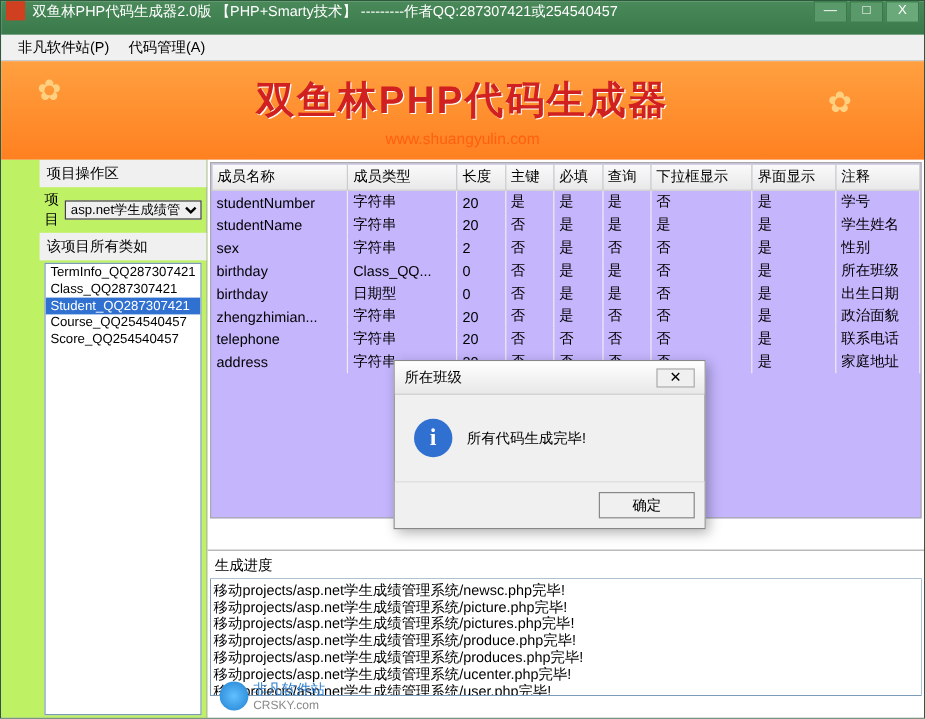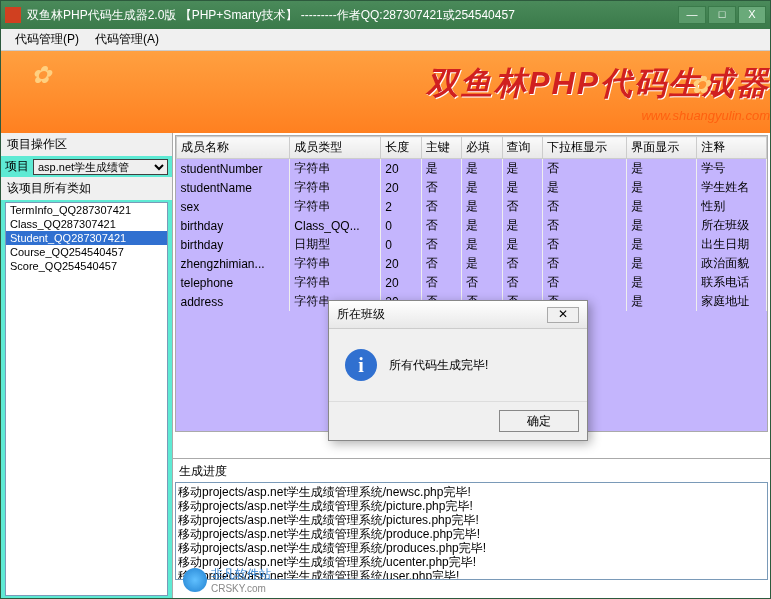--- a/index.html
+++ b/index.html
@@ -1,33 +1,33 @@
 <!DOCTYPE html>
 <html><head>
 <meta charset="utf-8">
 <style>
 * { margin: 0; padding: 0; box-sizing: border-box; font-family: "Microsoft YaHei", SimSun, sans-serif; font-size: 12px; }
 body { width: 771px; height: 599px; background: #e8e8e8; overflow: hidden; position: relative; }
 .window { width: 771px; height: 599px; border: 1px solid #2d5a3d; background: #f0f0f0; }
-.titlebar { height: 28px; background: linear-gradient(180deg, #4a8a5a 0%, #3a7a4a 100%); display: flex; align-items: center; padding: 0 4px; color: #fff; }
+.titlebar { height: 28px; background: linear-gradient(180deg, #4a8a5a 0%, #3a7a4a 100%); display: flex; align-items: flex-start; padding: 0 4px; color: #fff; }
 .titlebar .icon { width: 16px; height: 16px; background: #d04020; margin-right: 6px; }
 .titlebar .title-text { flex: 1; font-size: 12px; }
 .win-controls { display: flex; gap: 2px; }
 .win-btn { width: 28px; height: 18px; background: #5a9a6a; border: 1px solid #3a7a4a; color: #fff; text-align: center; line-height: 15px; font-size: 11px; cursor: pointer; }
 .win-btn.close { background: #6aaa7a; }
 .menubar { height: 22px; background: #f0f0f0; border-bottom: 1px solid #ccc; display: flex; align-items: center; padding: 0 6px; }
 .menubar .menu-item { padding: 2px 8px; cursor: pointer; }
-.banner { height: 82px; background: linear-gradient(180deg, #ffa040 0%, #ff8020 100%); position: relative; display: flex; flex-direction: column; align-items: flex-end; justify-content: center; overflow: hidden; font-style: italic; }
+.banner { height: 82px; background: linear-gradient(180deg, #ffa040 0%, #ff8020 100%); position: relative; display: flex; flex-direction: column; align-items: center; justify-content: center; overflow: hidden; }
 .banner::before, .banner::after { content: "✿"; position: absolute; color: #ffd080; font-size: 24px; }
 .banner::before { left: 30px; top: 10px; }
 .banner::after { right: 60px; top: 20px; }
 .banner-title { font-size: 32px; font-weight: bold; color: #d02020; text-shadow: 1px 1px 0 #fff; letter-spacing: 2px; }
 .banner-url { color: #ff6010; font-size: 13px; margin-top: 2px; }
 .content { display: flex; height: calc(100% - 132px); }
-.left-panel { width: 172px; background: #5eead4; border-right: 1px solid #aaa; display: flex; flex-direction: column; }
+.left-panel { width: 172px; background: #bef264; border-right: 1px solid #aaa; display: flex; flex-direction: column; padding-left: 32px; }
 .section-label { padding: 3px 6px; background: #f0f0f0; font-size: 12px; }
 .project-row { display: flex; align-items: center; padding: 2px 4px; gap: 4px; }
 .project-row select { flex: 1; height: 16px; border: 1px solid #404040; font-size: 11px; }
 .class-list { flex: 1; background: #fff; border: 1px solid #7a9ab8; margin: 2px 4px; overflow-y: auto; }
 .class-list .item { padding: 1px 4px; font-size: 11px; cursor: pointer; white-space: nowrap; overflow: hidden; }
 .class-list .item.selected { background: #3070d0; color: #fff; }
 .right-panel { flex: 1; background: #fff; display: flex; flex-direction: column; }
 .table-area { flex: 1; margin: 2px; border: 1px solid #aaa; background: #c4b5fd; overflow: auto; }
 table { width: 100%; border-collapse: collapse; font-size: 11px; }
 th { background: linear-gradient(180deg, #fafafa 0%, #e8e8e8 100%); border: 1px solid #ccc; padding: 2px 4px; text-align: left; font-weight: normal; }
@@ -52,21 +52,21 @@
   <div class="titlebar">
     <div class="icon"></div>
     <div class="title-text">双鱼林PHP代码生成器2.0版 【PHP+Smarty技术】 ---------作者QQ:287307421或254540457</div>
     <div class="win-controls">
       <div class="win-btn">—</div>
       <div class="win-btn">□</div>
       <div class="win-btn close">X</div>
     </div>
   </div>
   <div class="menubar">
-    <div class="menu-item">代码管理(P)</div>
+    <div class="menu-item">非凡软件站(P)</div>
     <div class="menu-item">代码管理(A)</div>
   </div>
   <div class="banner">
     <div class="banner-title">双鱼林PHP代码生成器</div>
     <div class="banner-url">www.shuangyulin.com</div>
   </div>
   <div class="content">
     <div class="left-panel">
       <div class="section-label">项目操作区</div>
       <div class="project-row">

